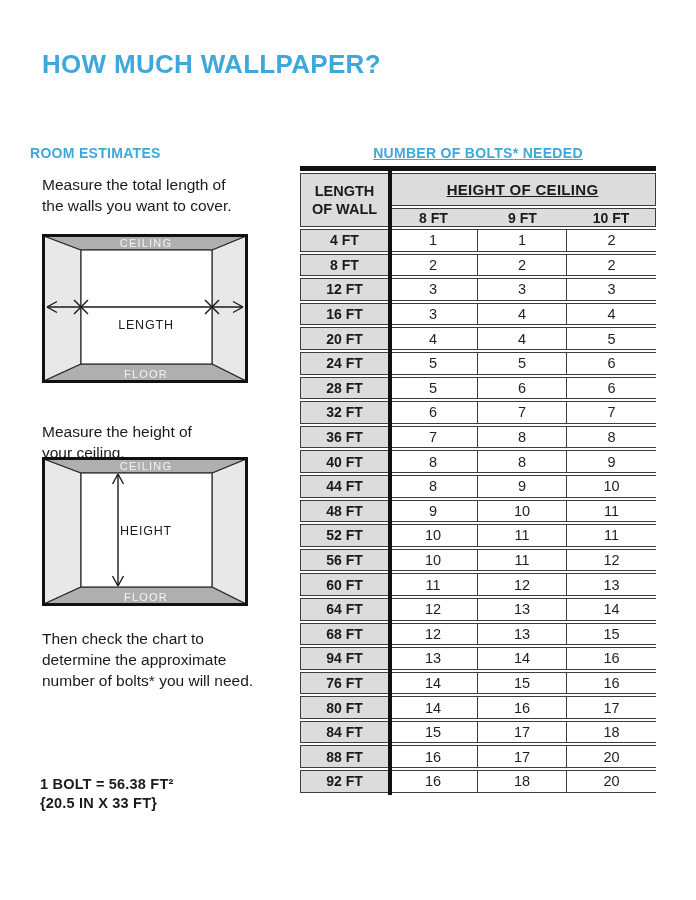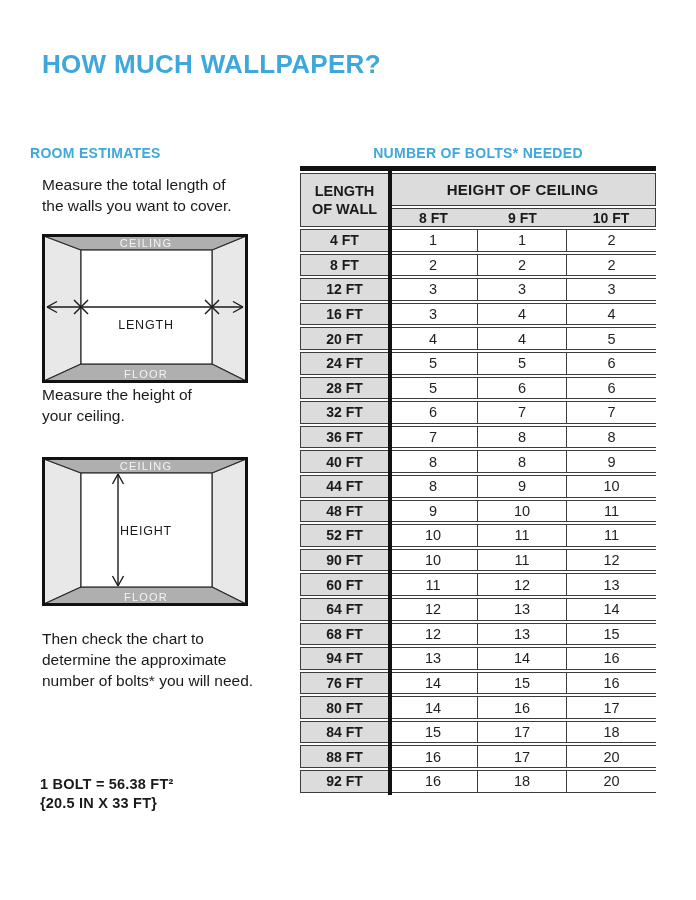--- a/index.html
+++ b/index.html
@@ -18,27 +18,27 @@
     font-family:"Liberation Sans",sans-serif;color:var(--ink);margin-top:13px;
   }
   .page-title{
     position:absolute;left:42px;top:36px;
     font-size:26px;font-weight:bold;color:var(--accent);letter-spacing:0.3px;
   }
   .section-heading{
     position:absolute;font-size:14px;font-weight:bold;color:var(--accent);letter-spacing:0.3px;
   }
   .h-left{left:30px;top:132px;}
-  .h-right{left:300px;top:132px;width:356px;text-align:center;}
+  .h-right{left:300px;top:132px;width:356px;text-align:center;text-decoration:underline;}
   .para{
     position:absolute;left:42px;font-size:15.5px;line-height:21px;color:var(--ink);
     white-space:pre-line;
   }
   .p1{top:161px;}
-  .p2{top:371px;}
+  .p2{top:408px;}
   .p3{top:615px;}
   .footnote{
     position:absolute;left:40px;font-size:14.5px;font-weight:bold;line-height:19px;
     color:var(--ink);white-space:pre-line;letter-spacing:0.2px;
   }
   .f1{top:711px;}
   .f2{top:762px;}
   .diagram{position:absolute;left:42px;width:206px;height:149px;}
   .d1{top:221px;}
   .d2{top:444px;}
@@ -50,21 +50,21 @@
     border-collapse:separate;border-spacing:0 2px;width:356px;table-layout:fixed;
   }
   table.bolts col{width:89px;}
   th,td{padding:0;vertical-align:middle;text-align:center;font-family:"Liberation Sans",sans-serif;}
   th.corner{
     background:var(--cell-gray);border:1.5px solid var(--line);
     font-size:14.5px;font-weight:bold;white-space:pre-line;line-height:18px;
   }
   th.span-h{
     background:var(--cell-gray);border:1.5px solid var(--line);
-    height:33px;font-size:15px;font-weight:bold;letter-spacing:0.3px;
+    height:33px;font-size:15px;font-weight:bold;letter-spacing:0.3px;text-decoration:underline;
   }
   th.sub{
     background:var(--cell-gray);border-top:1.5px solid var(--line);border-bottom:1.5px solid var(--line);
     height:19px;font-size:14px;font-weight:bold;
   }
   th.sub.last{border-right:1.5px solid var(--line);}
   td.wall-cell{
     background:var(--cell-gray);border:1.5px solid var(--line);
     height:22.6px;font-size:14px;font-weight:bold;
   }
@@ -236,21 +236,21 @@
             <td class="data-cell mid">10</td>
             <td class="data-cell">11</td>
           </tr>
           <tr>
             <td class="wall-cell">52 FT</td>
             <td class="data-cell mid">10</td>
             <td class="data-cell mid">11</td>
             <td class="data-cell">11</td>
           </tr>
           <tr>
-            <td class="wall-cell">90 FT</td>
+            <td class="wall-cell">56 FT</td>
             <td class="data-cell mid">10</td>
             <td class="data-cell mid">11</td>
             <td class="data-cell">12</td>
           </tr>
           <tr>
             <td class="wall-cell">60 FT</td>
             <td class="data-cell mid">11</td>
             <td class="data-cell mid">12</td>
             <td class="data-cell">13</td>
           </tr>

